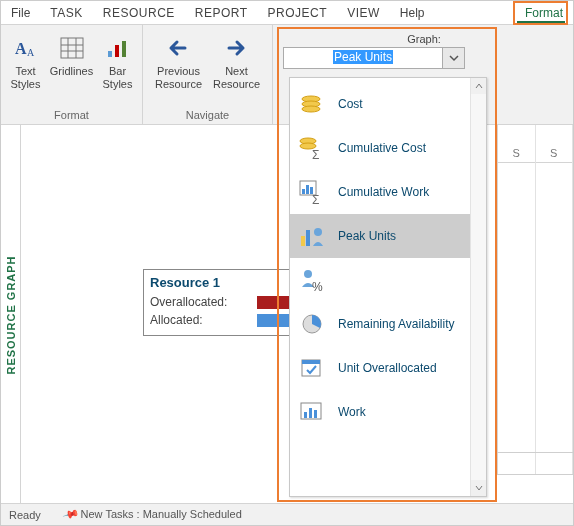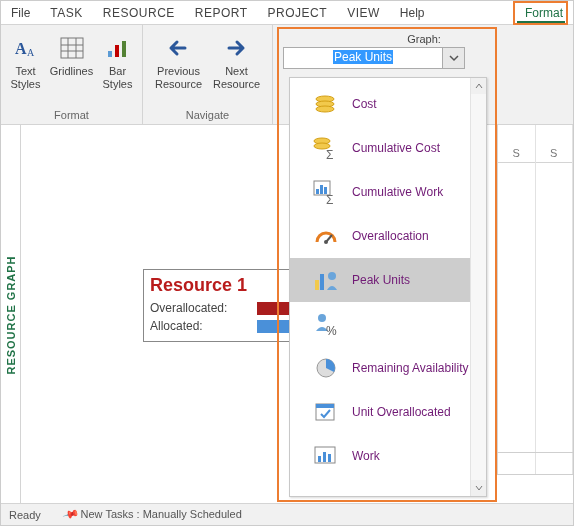--- a/index.html
+++ b/index.html
@@ -26,32 +26,32 @@
   .graph-area .graph-label { font-size: 11px; color: #444; margin: 2px 0 2px 2px; }
   .graph-select { width: 182px; height: 22px; border: 1px solid #ababab; background: #fff; display: flex; align-items: stretch; }
   .graph-select .sel-text { flex: 1; padding: 2px 4px; }
   .graph-select .sel-text .hilite { background: #3399ff; color: #fff; padding: 0 1px; }
   .graph-select .sel-arrow { width: 22px; border-left: 1px solid #ababab; background: #e8e8e8; display: flex; align-items: center; justify-content: center; }
   
   .panel-highlight { position: absolute; top: 26px; left: 276px; width: 220px; height: 475px; border: 2px solid #ed7d31; pointer-events: none; }
   
   .dropdown { position: absolute; top: 76px; left: 288px; width: 198px; height: 420px; background: #fff; border: 1px solid #c8c8c8; box-shadow: 1px 1px 2px rgba(0,0,0,.15); display: flex; }
   .dropdown-list { flex: 1; padding: 4px 0; overflow: hidden; }
-  .dd-item { height: 44px; display: flex; align-items: center; padding-left: 22px; gap: 12px; font-size: 12px; color: #701a75; }
+  .dd-item { height: 44px; display: flex; align-items: center; padding-left: 8px; gap: 12px; font-size: 12px; color: #0c4a6e; }
   .dd-item.selected { background: #cdcdcd; }
   .dd-item .dd-icon { width: 28px; height: 28px; display: flex; align-items: center; justify-content: center; }
   .dd-scrollbar { width: 16px; border-left: 1px solid #e3e3e3; display: flex; flex-direction: column; background: #f0f0f0; }
   .dd-scrollbar .sb-btn { height: 16px; display: flex; align-items: center; justify-content: center; background: #f0f0f0; }
   .dd-scrollbar .sb-track { flex: 1; background: #f7f7f7; }
   
   .left-rail { position: absolute; top: 124px; left: 0; width: 20px; height: 380px; border-right: 1px solid #d4d4d4; display: flex; align-items: center; justify-content: center; }
   .left-rail span { transform: rotate(-90deg); white-space: nowrap; font-size: 11px; letter-spacing: 1px; color: #1f7246; font-weight: 600; }
   
   .legend { position: absolute; top: 268px; left: 142px; width: 155px; border: 1px solid #888; background: #fff; padding: 5px 6px 6px; }
-  .legend .title { font-weight: 600; font-size: 18px; color: #b91c1c; margin-bottom: 3px; }
+  .legend .title { font-weight: 600; font-size: 13px; color: #0c4a6e; margin-bottom: 3px; }
   .legend-row { display: flex; align-items: center; justify-content: space-between; font-size: 12px; height: 18px; gap: 19px; }
   .legend-row .swatch { width: 34px; height: 13px; }
   
   .right-grid { position: absolute; top: 124px; left: 496px; right: 0; height: 350px; display: flex; border-left: 1px solid #d4d4d4; }
   .right-grid .col { flex: 1; border-right: 1px solid #e2e2e2; display: flex; flex-direction: column; }
   .right-grid .col .head { height: 38px; border-bottom: 1px solid #d4d4d4; display:flex; align-items:flex-end; justify-content:center; font-size:11px; color:#777; padding-bottom:3px;}
   .grid-hsplit { position:absolute; top:473px; left:496px; right:0; height:1px; background:#cfcfcf;}
   .grid-hsplit2 { position:absolute; top:451px; left:496px; right:0; height:1px; background:#cfcfcf;}
   
   .statusbar { position: absolute; bottom: 0; left: 0; right: 0; height: 22px; background: #f1f1f1; border-top: 1px solid #d4d4d4; display: flex; align-items: center; padding: 0 8px; gap: 23px; font-size: 11px; color: #555; }
@@ -202,30 +202,20 @@
           <svg width="28" height="26">
             <rect x="2" y="2" width="16" height="14" fill="none" stroke="#888"></rect>
             <rect x="4" y="10" width="3" height="5" fill="#4a90d9"></rect>
             <rect x="8" y="6" width="3" height="9" fill="#4a90d9"></rect>
             <rect x="12" y="8" width="3" height="7" fill="#4a90d9"></rect>
             <text x="14" y="25" font-size="12" fill="#6a6a6a">Σ</text>
           </svg>
         </div>
       <span>Cumulative Work</span>
     </div>
-    <div class="dd-item">
-      <div class="dd-icon">
-          <svg width="26" height="24">
-            <path d="M4 18 A9 9 0 0 1 22 18" fill="none" stroke="#e67e22" stroke-width="3"></path>
-            <line x1="13" y1="18" x2="19" y2="11" stroke="#555" stroke-width="2"></line>
-            <circle cx="13" cy="18" r="2" fill="#555"></circle>
-          </svg>
-        </div>
-      <span>Overallocation</span>
-    </div>
     <div class="dd-item selected">
       <div class="dd-icon">
           <svg width="26" height="24">
             <rect x="2" y="12" width="4" height="10" fill="#f2c94c"></rect>
             <rect x="7" y="6" width="4" height="16" fill="#4a90d9"></rect>
             <circle cx="19" cy="8" r="4" fill="#6aa5db"></circle>
             <path d="M14 22 Q19 14 24 22" fill="#6aa5db"></path>
           </svg>
         </div>
       <span>Peak Units</span>

